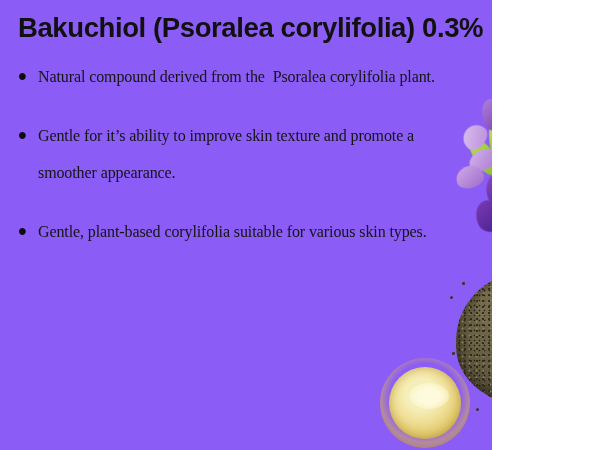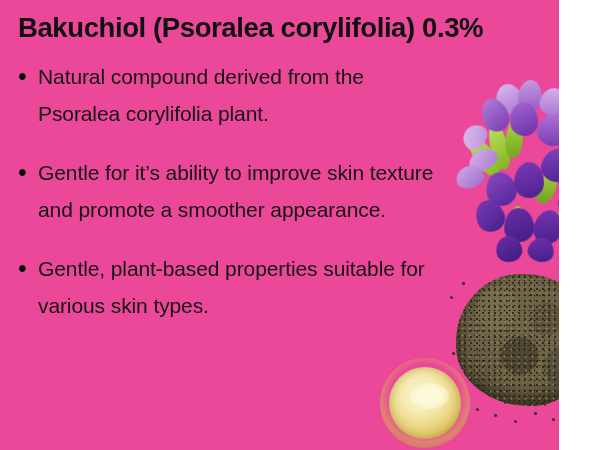--- a/index.html
+++ b/index.html
@@ -9,23 +9,23 @@
   body {
     width: 600px;
     height: 450px;
     overflow: hidden;
     background: #ffffff;
     font-family: "Liberation Sans", sans-serif;
   }
 
   #slide {
     position: relative;
-    width: 559px;
+    width: 492px;
     height: 450px;
-    background: #ec4899;
+    background: #8b5cf6;
     overflow: hidden;
   }
 
   
   #title {
     position: absolute;
     left: 18px;
     top: 11px;
     width: 572px;
     font-size: 27.5px;
@@ -56,25 +56,26 @@
     width: 24px;
     font-size: 25px;
     line-height: 37px;
     color: #0d0d0d;
     text-align: left;
     padding-left: 4px;
     box-sizing: border-box;
   }
   .bullet-text {
     flex: 1 1 auto;
-    font-size: 21px;
+    font-size: 16px;
     line-height: 37px;
     color: #141414;
     letter-spacing: -0.1px;
     white-space: pre-wrap;
+    font-family: Liberation Serif, serif;
   }
 
   
   #imagery {
     position: absolute;
     inset: 0;
     z-index: 2;
     pointer-events: none;
   }
 
@@ -253,18 +254,18 @@
       <span class="bullet-text">Natural compound derived from the  Psoralea corylifolia plant.</span>
     </div>
 
     <div class="bullet-item">
       <span class="bullet-dot">•</span>
       <span class="bullet-text">Gentle for it’s ability to improve skin texture and promote a smoother appearance.</span>
     </div>
 
     <div class="bullet-item">
       <span class="bullet-dot">•</span>
-      <span class="bullet-text">Gentle, plant-based properties suitable for various skin types.</span>
+      <span class="bullet-text">Gentle, plant-based corylifolia suitable for various skin types.</span>
     </div>
 
   </div>
 
 </div>
 
 </body></html>

